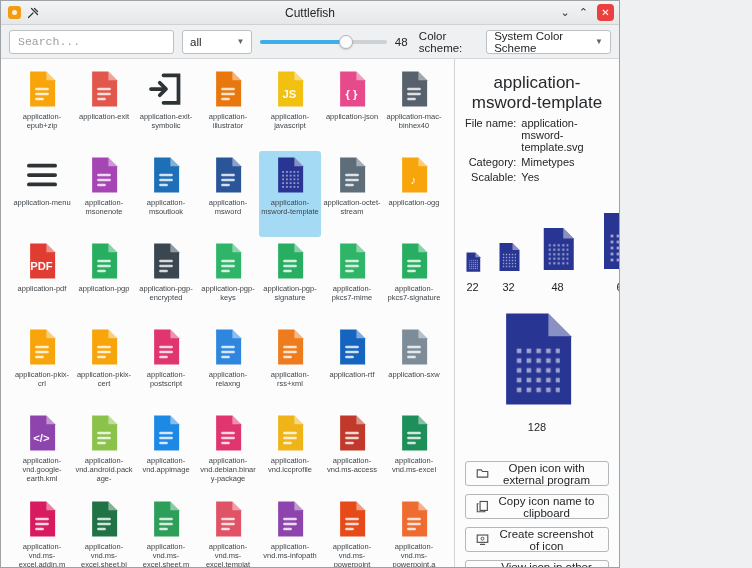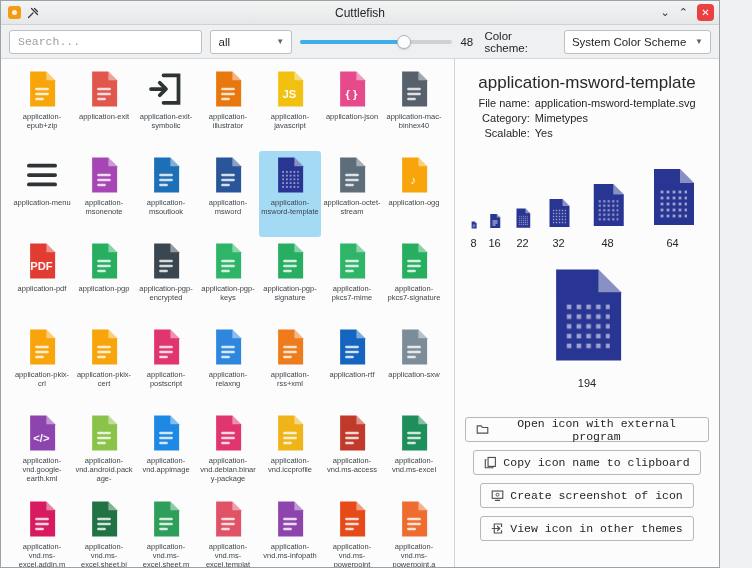--- a/index.html
+++ b/index.html
@@ -1,17 +1,17 @@
 <!DOCTYPE html>
 <html><head>
 <meta charset="utf-8">
 <style>
   *{margin:0;padding:0;box-sizing:border-box}
   html,body{width:752px;height:568px;overflow:hidden;font-family:"Liberation Sans",sans-serif;background:#eff0f1;color:#232629}
-  .window{width:720px;height:568px;display:flex;flex-direction:column;border:1px solid #9fa2a5;background:#eff0f1}
+  .window{width:620px;height:568px;display:flex;flex-direction:column;border:1px solid #9fa2a5;background:#eff0f1}
 
   
   .titlebar{flex:0 0 24px;position:relative;display:flex;align-items:center;background:linear-gradient(#f3f4f4,#e6e7e8);border-bottom:1px solid #cfd1d2}
   .tb-left{display:flex;align-items:center;gap:6px;padding-left:7px;z-index:2}
   .app-logo{width:13px;height:13px;border-radius:3px;background:#f39c12;position:relative}
   .app-logo::after{content:"";position:absolute;left:4px;top:4px;width:5px;height:5px;border-radius:50%;background:rgba(255,255,255,.85)}
   .tb-title{position:absolute;left:0;right:0;text-align:center;font-size:12px;color:#232629}
   .tb-right{margin-left:auto;display:flex;align-items:center;gap:9px;padding-right:5px;z-index:2}
   .tb-btn{font-size:11px;color:#2e3436;line-height:1;cursor:pointer}
   .tb-close{width:17px;height:17px;border-radius:4px;background:#ec4040;color:#fff;display:flex;align-items:center;justify-content:center;font-size:10px;cursor:pointer}
@@ -44,21 +44,21 @@
   .detail{flex:1;background:#fcfcfc;display:flex;flex-direction:column;align-items:center;padding:10px 10px 0;overflow:hidden}
   .detail-title{font-size:17px;font-weight:400;color:#26292c;margin-top:4px;text-align:center}
   .info{display:grid;grid-template-columns:auto auto;gap:3px 5px;margin-top:4px;font-size:11px}
   .info .lbl{text-align:right;color:#232629}
   .info .val{text-align:left;color:#232629}
   .previews{display:flex;align-items:flex-end;gap:9px;margin-top:26px}
   .preview-col{display:flex;flex-direction:column;align-items:center;gap:4px}
   .preview-label{font-size:11px;color:#232629}
   .large-wrap{display:flex;flex-direction:column;align-items:center;gap:6px;margin-top:14px}
   .actions{display:flex;flex-direction:column;align-items:center;gap:8px;margin-top:28px}
-  .action-btn{display:inline-flex;align-items:center;gap:6px;height:25px;padding:0 10px;background:#fcfcfc;border:1px solid #b4b8ba;border-radius:3px;font-family:Liberation Mono, monospace;font-size:11.5px;color:#232629;cursor:pointer}
+  .action-btn{display:inline-flex;align-items:center;gap:6px;height:25px;padding:0 10px;background:#fcfcfc;border:1px solid #b4b8ba;border-radius:3px;font-family:Liberation Sans, sans-serif;font-size:11.5px;color:#232629;cursor:pointer}
   .action-btn svg{flex:0 0 auto}
 </style>
 </head>
 <body>
 
 <div class="window">
 
   <div class="titlebar">
     <div class="tb-left">
       <span class="app-logo"></span>
@@ -761,21 +761,21 @@
         <div id="large-icon"><svg width="104" height="104" viewBox="0 0 32 32">
               <path d="M6.5 2h13l7 7v21h-20z" fill="#283593"></path>
               <path d="M19.5 2l7 7h-7z" fill="rgba(255,255,255,.45)"></path>
               <defs>
                 <pattern id="dp49" width="3" height="3" patternUnits="userSpaceOnUse">
                   <rect x="0.8" y="0.8" width="1.4" height="1.4" fill="rgba(255,255,255,.55)"></rect>
                 </pattern>
               </defs>
               <rect x="9.5" y="12" width="13.5" height="15" fill="url(#dp49)"></rect>
             </svg></div>
-        <div class="preview-label">194</div>
+        <div class="preview-label">128</div>
       </div>
 
       <div class="actions">
         <button class="action-btn">
           <svg width="13" height="13" viewBox="0 0 16 16">
             <path d="M1.5 3.5h5l1.5 2h6.5v7h-13z" fill="none" stroke="#4d5155" stroke-width="1.4" stroke-linejoin="round"></path>
           </svg>
           <span>Open icon with external program</span>
         </button>
         <button class="action-btn">

